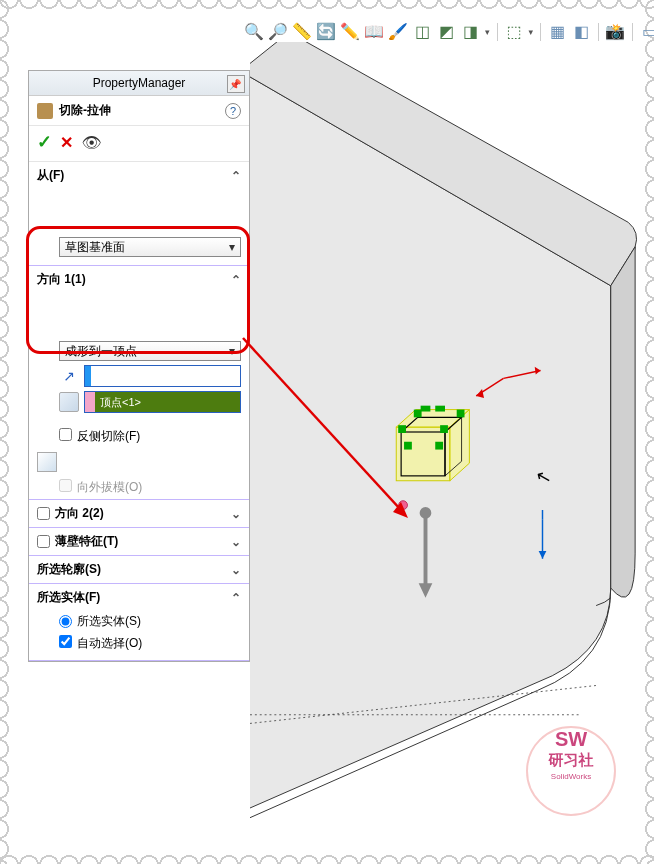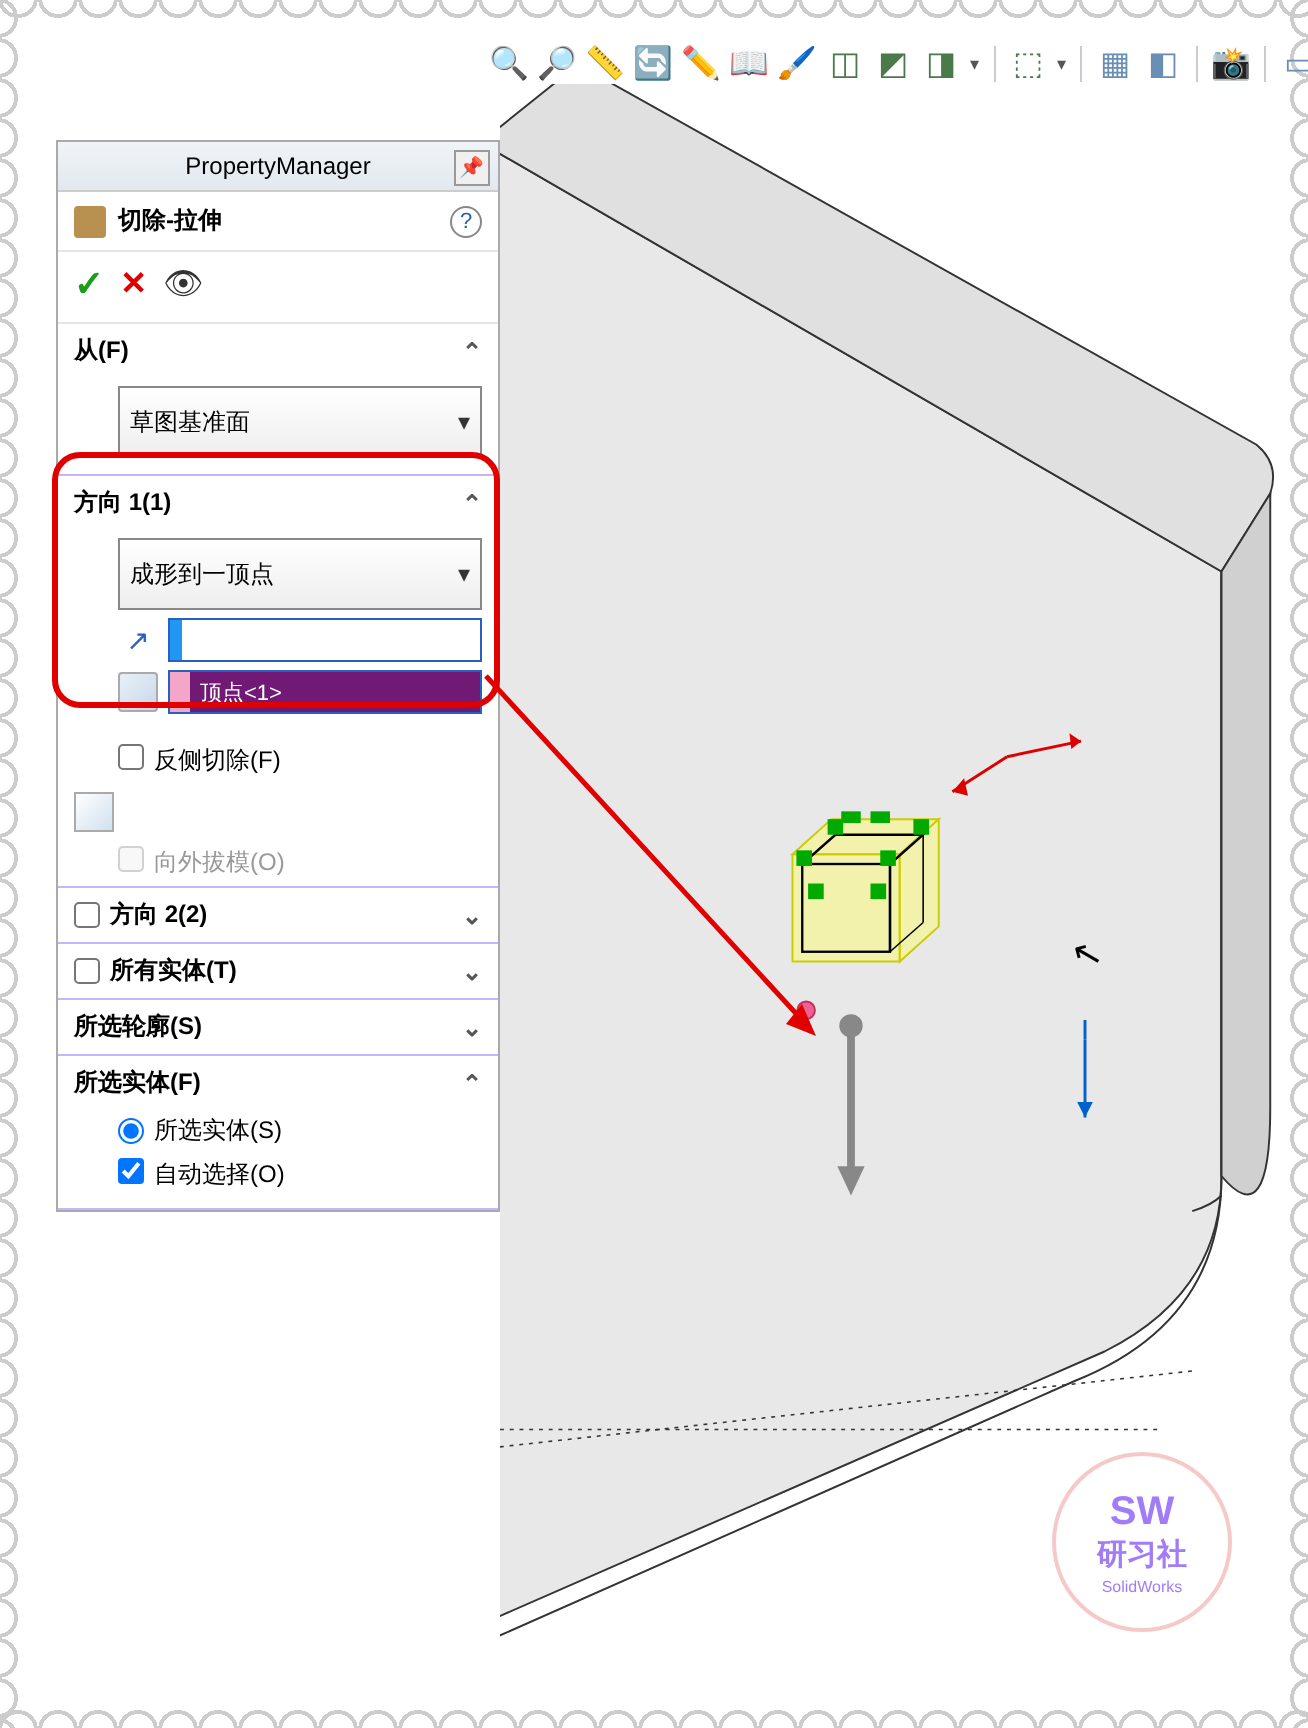--- a/index.html
+++ b/index.html
@@ -34,47 +34,47 @@
 .confirm-row { padding: 5px 8px 8px; display: flex; gap: 8px; align-items: center; border-bottom: 1px solid #e5e5e5; }
 .ok { color: #1a9e1a; font-size: 18px; font-weight: bold; }
 .cancel { color: #d00; font-size: 16px; font-weight: bold; }
 .eye { font-size: 16px; color: #333; }
 
 .section { border-bottom: 1px solid #c4b5fd; }
 .section-hdr { padding: 5px 8px; font-weight: bold; display: flex; align-items: center; cursor: pointer; }
 .section-hdr .chev { margin-left: auto; font-size: 12px; color: #555; }
 .section-body { padding: 4px 8px 8px 30px; }
 
-.combo { width: 100%; height: 36px; border: 1px solid #888; background: linear-gradient(#fff, #eee); padding: 0 5px; display: flex; align-items: center; position: relative; }
+.combo { width: 100%; height: 20px; border: 1px solid #888; background: linear-gradient(#fff, #eee); padding: 0 5px; display: flex; align-items: center; position: relative; margin-top: 44px; }
 .combo::after { content: "▾"; position: absolute; right: 5px; color: #333; }
 
 .redbox { position: absolute; left: 18px; top: 218px; width: 224px; height: 128px; border: 3px solid #e00000; border-radius: 14px; pointer-events: none; z-index: 5; }
 
 .dir-icon { width: 20px; height: 20px; display: flex; align-items: center; justify-content: center; color: #2860c0; font-size: 14px; }
 .row { display: flex; align-items: center; gap: 5px; margin: 4px 0; }
 .sel-blue { flex: 1; height: 22px; border: 1px solid #2860c0; background: #fff; position: relative; }
 .sel-blue .bar { position: absolute; left: 0; top: 0; bottom: 0; width: 6px; background: #2196f3; }
 .sel-pink { flex: 1; height: 22px; border: 1px solid #2860c0; background: #fff; position: relative; display: flex; align-items: center; }
 .sel-pink .bar { width: 10px; height: 100%; background: #f4a6c9; }
-.sel-pink .hl { flex: 1; height: 100%; background: #701a75; color: #fff; padding: 0 5px; display: flex; align-items: center; font-size: 11px; }
+.sel-pink .hl { flex: 1; height: 100%; background: #4d7c0f; color: #fff; padding: 0 5px; display: flex; align-items: center; font-size: 11px; }
 
 .entity-icon { width: 20px; height: 20px; border: 1px solid #aaa; background: linear-gradient(135deg, #e8f0f8, #c8d8e8); border-radius: 2px; }
 
 .check-row { display: flex; align-items: flex-start; gap: 5px; padding: 3px 0 3px 30px; }
 .check-row.disabled { color: #999; }
 .check-row input { margin: 0; }
 .radio-row { display: flex; align-items: center; gap: 5px; padding: 2px 0 2px 30px; }
 
 .draft-icon { width: 20px; height: 20px; border: 1px solid #aaa; background: linear-gradient(135deg, #fff, #d0e0ee); margin-left: 8px; margin-top: 4px; margin-bottom: 4px; }
 
 .viewport { position: absolute; left: 242px; top: 34px; right: 6px; bottom: 6px; }
 
 .arrow-line { position: absolute; z-index: 6; pointer-events: none; }
 
-.watermark { position: absolute; right: 30px; bottom: 40px; width: 90px; height: 90px; border: 2px solid #f5bcbc; border-radius: 50%; display: flex; flex-direction: column; align-items: center; justify-content: center; color: #8b5cf6; opacity: 0.8; }
+.watermark { position: absolute; right: 30px; bottom: 40px; width: 90px; height: 90px; border: 2px solid #f5bcbc; border-radius: 50%; display: flex; flex-direction: column; align-items: center; color: #be185d; opacity: 0.8; }
 .watermark .sw { font-size: 20px; font-weight: bold; }
 .watermark .cn { font-size: 15px; font-weight: bold; }
 .watermark .sm { font-size: 8px; margin-top: 2px; }
 
 .cursor { position: absolute; left: 528px; top: 458px; font-size: 18px; color: #000; transform: rotate(-15deg); }
 
 </style>
 </head>
 <body>
 
@@ -229,21 +229,21 @@
     <div class="section-hdr">
       <input type="checkbox" style="margin-right: 5px;">
       <span>方向 2(2)</span>
             <span class="chev">⌄</span>
     </div>
   </div>
 
   <div class="section">
     <div class="section-hdr">
       <input type="checkbox" style="margin-right: 5px;">
-      <span>所有实体(T)</span>
+      <span>薄壁特征(T)</span>
             <span class="chev">⌄</span>
     </div>
   </div>
 
   <div class="section">
     <div class="section-hdr">
       <span>所选轮廓(S)</span>
             <span class="chev">⌄</span>
     </div>
   </div>

